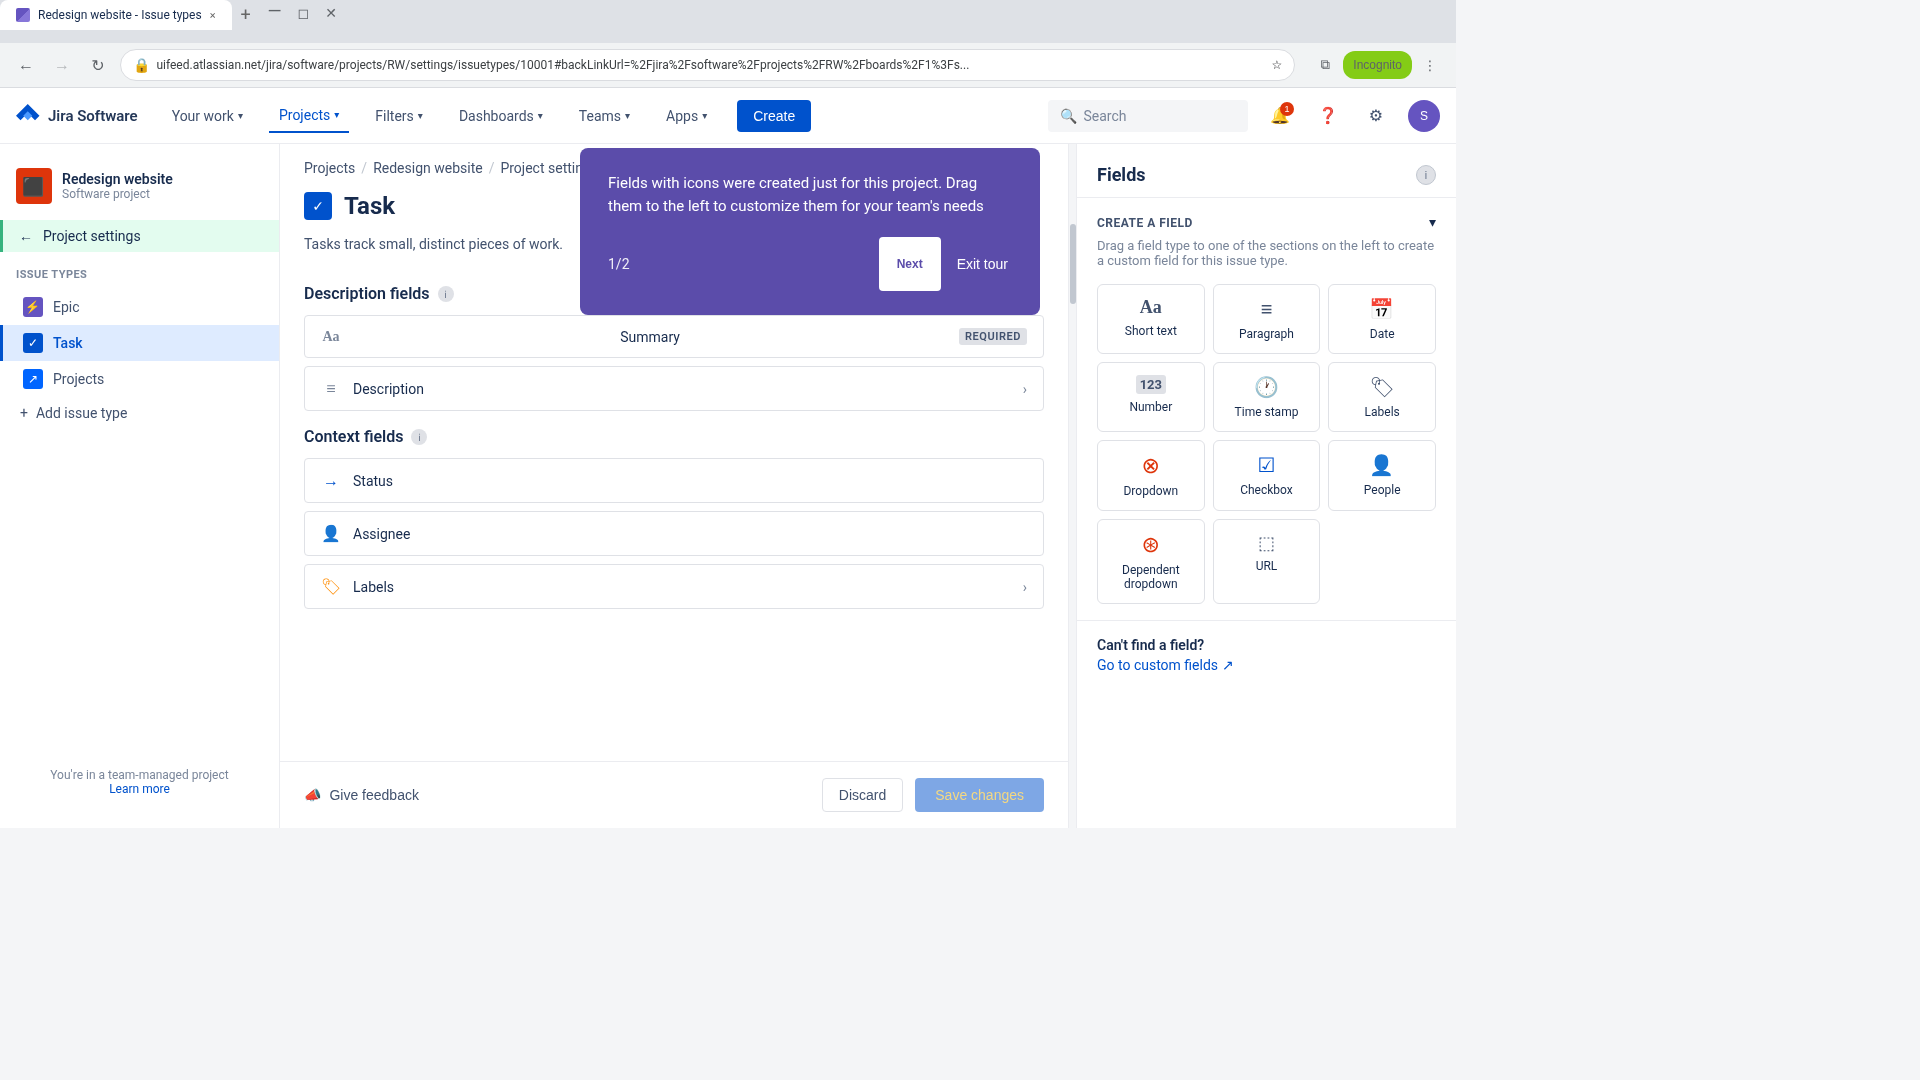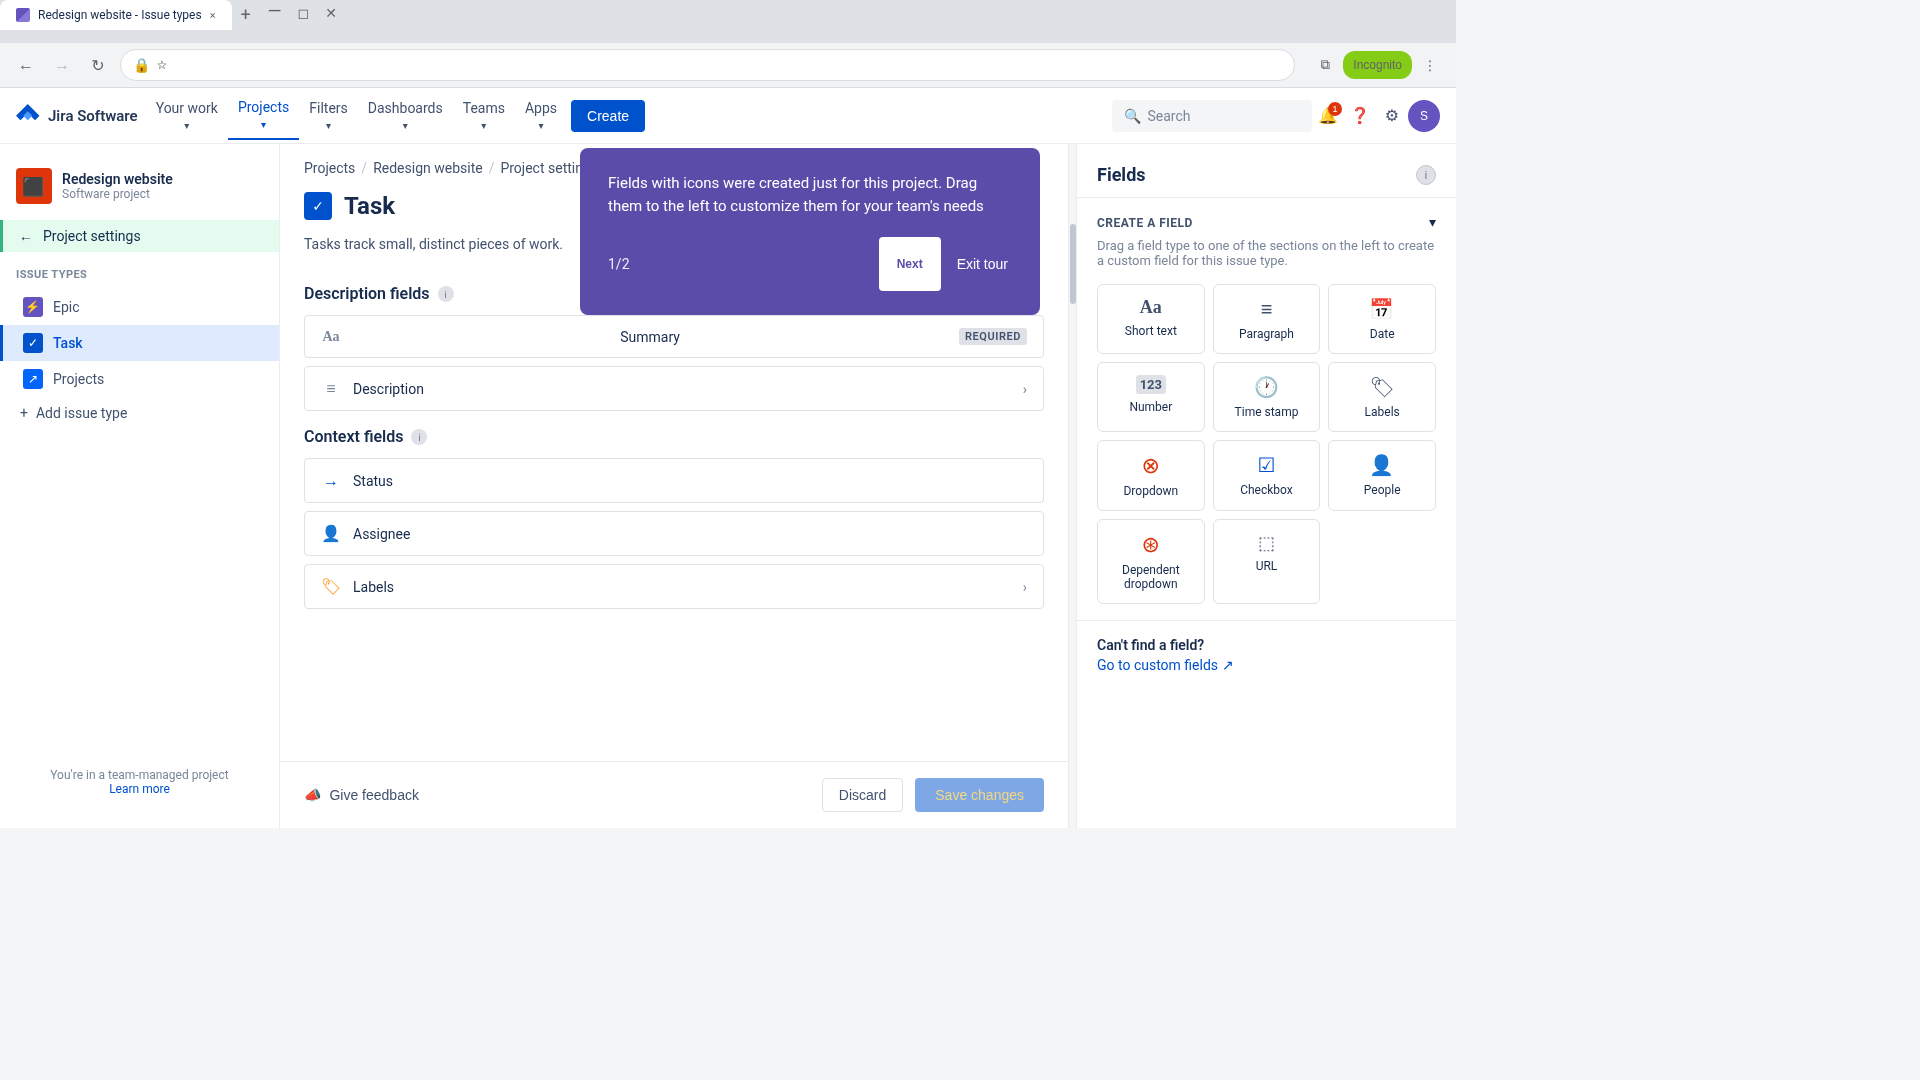--- a/index.html
+++ b/index.html
@@ -17,25 +17,25 @@
     .address-bar { flex: 1; height: 32px; background: #fff; border: 1px solid #dadce0; border-radius: 16px; display: flex; align-items: center; padding: 0 12px; font-size: 12px; color: #202124; gap: 6px; }
     .address-bar .url-text { flex: 1; overflow: hidden; text-overflow: ellipsis; white-space: nowrap; color: #3c4043; }
     .address-icon { color: #5f6368; font-size: 14px; }
     .browser-actions { display: flex; gap: 4px; margin-left: 8px; }
     .browser-action-btn { width: 28px; height: 28px; border: none; background: none; border-radius: 50%; cursor: pointer; display: flex; align-items: center; justify-content: center; color: #5f6368; }
 
     
     .app { display: flex; flex-direction: column; height: calc(828px - 88px); }
 
     
-    .topnav { background: #fff; height: 56px; display: flex; align-items: center; padding: 0 16px; border-bottom: 1px solid #ebecf0; flex-shrink: 0; }
+    .topnav { background: #fff; height: 56px; display: flex; align-items: center; padding: 0 16px; gap: 16px; border-bottom: 1px solid #ebecf0; flex-shrink: 0; }
     .nav-logo { display: flex; align-items: center; gap: 8px; margin-right: 8px; }
     .jira-logo-icon { width: 24px; height: 24px; }
     .nav-brand { font-size: 15px; font-weight: 600; color: #253858; }
-    .nav-item { padding: 8px 10px; border-radius: 4px; cursor: pointer; color: #42526e; font-size: 14px; display: flex; align-items: center; gap: 4px; flex-direction: column; }
+    .nav-item { padding: 8px 10px; border-radius: 4px; cursor: pointer; color: #42526e; font-size: 14px; display: flex; align-items: center; gap: 4px; }
     .nav-chevron { font-size: 10px; }
     .create-btn { background: #0052cc; color: #fff; border: none; border-radius: 4px; padding: 8px 16px; font-size: 14px; font-weight: 500; cursor: pointer; margin-left: 4px; }
     .nav-spacer { flex: 1; }
     .search-bar { width: 200px; height: 32px; background: #f4f5f7; border: 2px solid transparent; border-radius: 4px; display: flex; align-items: center; padding: 0 10px; gap: 6px; color: #7a869a; font-size: 14px; cursor: pointer; }
     .nav-icon-btn { width: 32px; height: 32px; border: none; background: none; border-radius: 50%; cursor: pointer; display: flex; align-items: center; justify-content: center; color: #42526e; font-size: 16px; position: relative; }
     .notif-badge { position: absolute; top: 2px; right: 2px; width: 14px; height: 14px; background: #de350b; border-radius: 50%; font-size: 9px; color: #fff; display: flex; align-items: center; justify-content: center; }
     .avatar-btn { width: 32px; height: 32px; border-radius: 50%; background: #6554c0; color: #fff; display: flex; align-items: center; justify-content: center; font-size: 12px; cursor: pointer; border: none; }
 
     
     .main-area { display: flex; flex: 1; overflow: hidden; }
@@ -145,20 +145,21 @@
       <div style="font-size:14px; color:#5f6368; padding: 0 8px; cursor:pointer;">◻</div>
       <div style="font-size:14px; color:#5f6368; padding: 0 8px; cursor:pointer;">✕</div>
     </div>
   </div>
   <div class="browser-controls">
     <button class="nav-btn">←</button>
     <button class="nav-btn" style="opacity:0.4;">→</button>
     <button class="nav-btn">↻</button>
     <div class="address-bar">
       <span class="address-icon">🔒</span>
+      <span class="url-text">uifeed.atlassian.net/jira/software/projects/RW/settings/issuetypes/10001#backLinkUrl=%2Fjira%2Fsoftware%2Fprojects%2FRW%2Fboards%2F1%3Fs...</span>
       <span>☆</span>
     </div>
     <div class="browser-actions">
       <button class="browser-action-btn">⧉</button>
       <button class="browser-action-btn" style="background:#84cc16; border-radius:12px; padding:0 10px; font-size:12px; width:auto;">
         <span>Incognito</span>
       </button>
       <button class="browser-action-btn">⋮</button>
     </div>
   </div>

